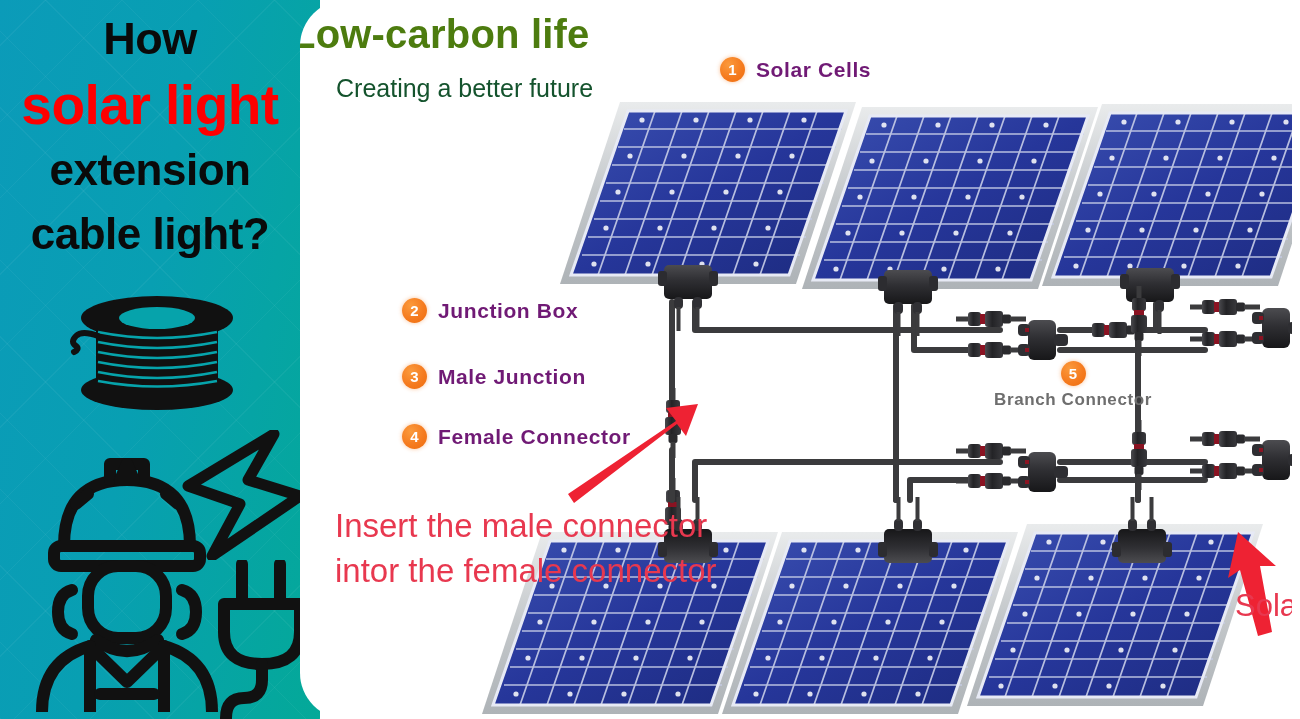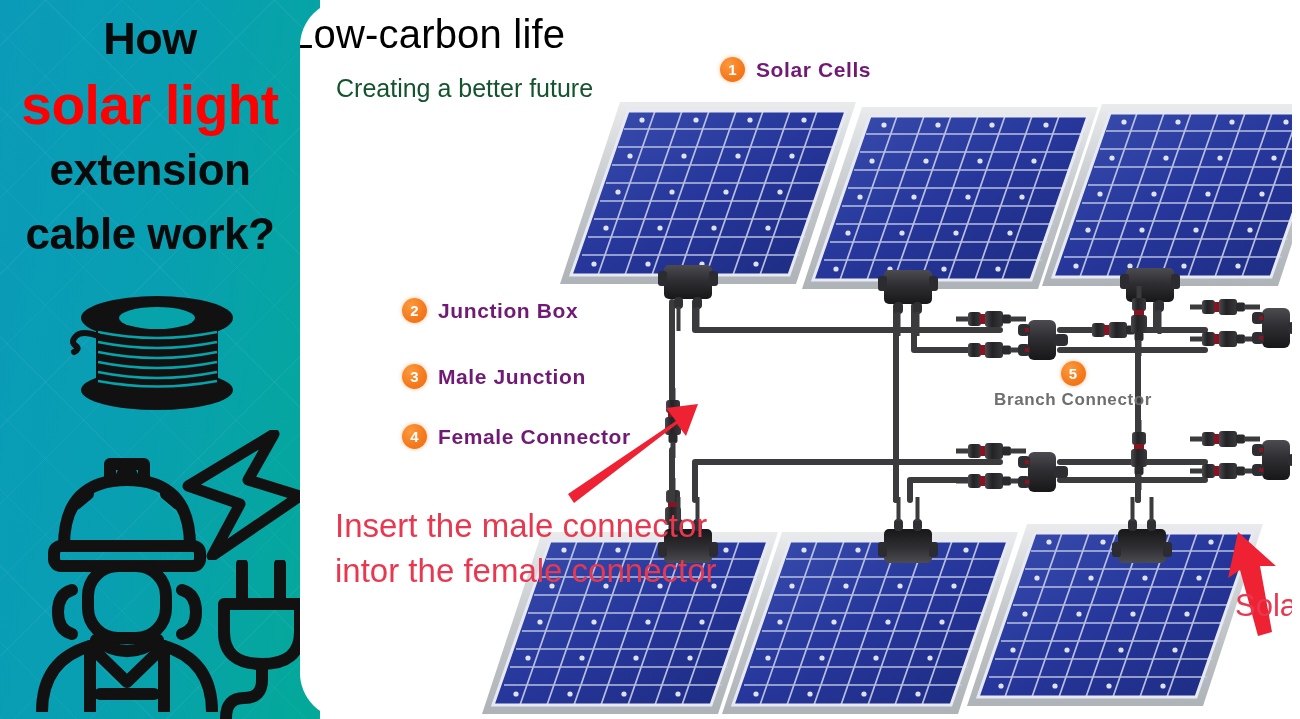--- a/index.html
+++ b/index.html
@@ -39,21 +39,21 @@
     position:absolute; left:300px; top:0; width:1000px; height:719px;
     background:#ffffff;
     border-top-left-radius:46px; border-bottom-left-radius:46px;
     overflow:hidden;
   }
   #diagram{ position:absolute; left:0; top:0; width:1000px; height:719px; }
 
   
   #doc-title{
     position:absolute; left:-9px; top:12px;
-    font-size:40px; color:#000000; font-weight:400; letter-spacing:.2px;
+    font-size:40px; color:#4d7c0f; font-weight:700; letter-spacing:.2px;
     white-space:nowrap;
   }
   #doc-sub{
     position:absolute; left:36px; top:74px;
     font-size:25px; color:#14532d; font-weight:400; white-space:nowrap;
   }
 
   
   .legend-item{ position:absolute; display:flex; align-items:center; gap:11px; white-space:nowrap; }
   .badge{
@@ -89,21 +89,21 @@
 <body>
 
 <div id="stage">
 
   <div id="left-panel">
     <div class="watermark"></div>
 
     <div class="headline" id="hl1">How</div>
     <div class="headline" id="hl3">extension</div>
     <div class="headline" id="hl2">solar light</div>
-    <div class="headline" id="hl4">cable work?</div>
+    <div class="headline" id="hl4">cable light?</div>
 
     <svg class="icon-abs" id="spool-icon" viewBox="0 0 180 122">
       <ellipse cx="95" cy="98" rx="76" ry="20" fill="#111"></ellipse>
       <rect x="34" y="28" width="122" height="70" fill="#111"></rect>
       <ellipse cx="95" cy="26" rx="76" ry="22" fill="#111"></ellipse>
       <ellipse cx="95" cy="26" rx="38" ry="11" fill="#06a3ab"></ellipse>
       <g stroke="#06a3ab" stroke-width="2.6" fill="none">
         <path d="M36 40 Q95 52 155 40"></path>
         <path d="M36 50 Q95 62 155 50"></path>
         <path d="M36 60 Q95 72 155 60"></path>

